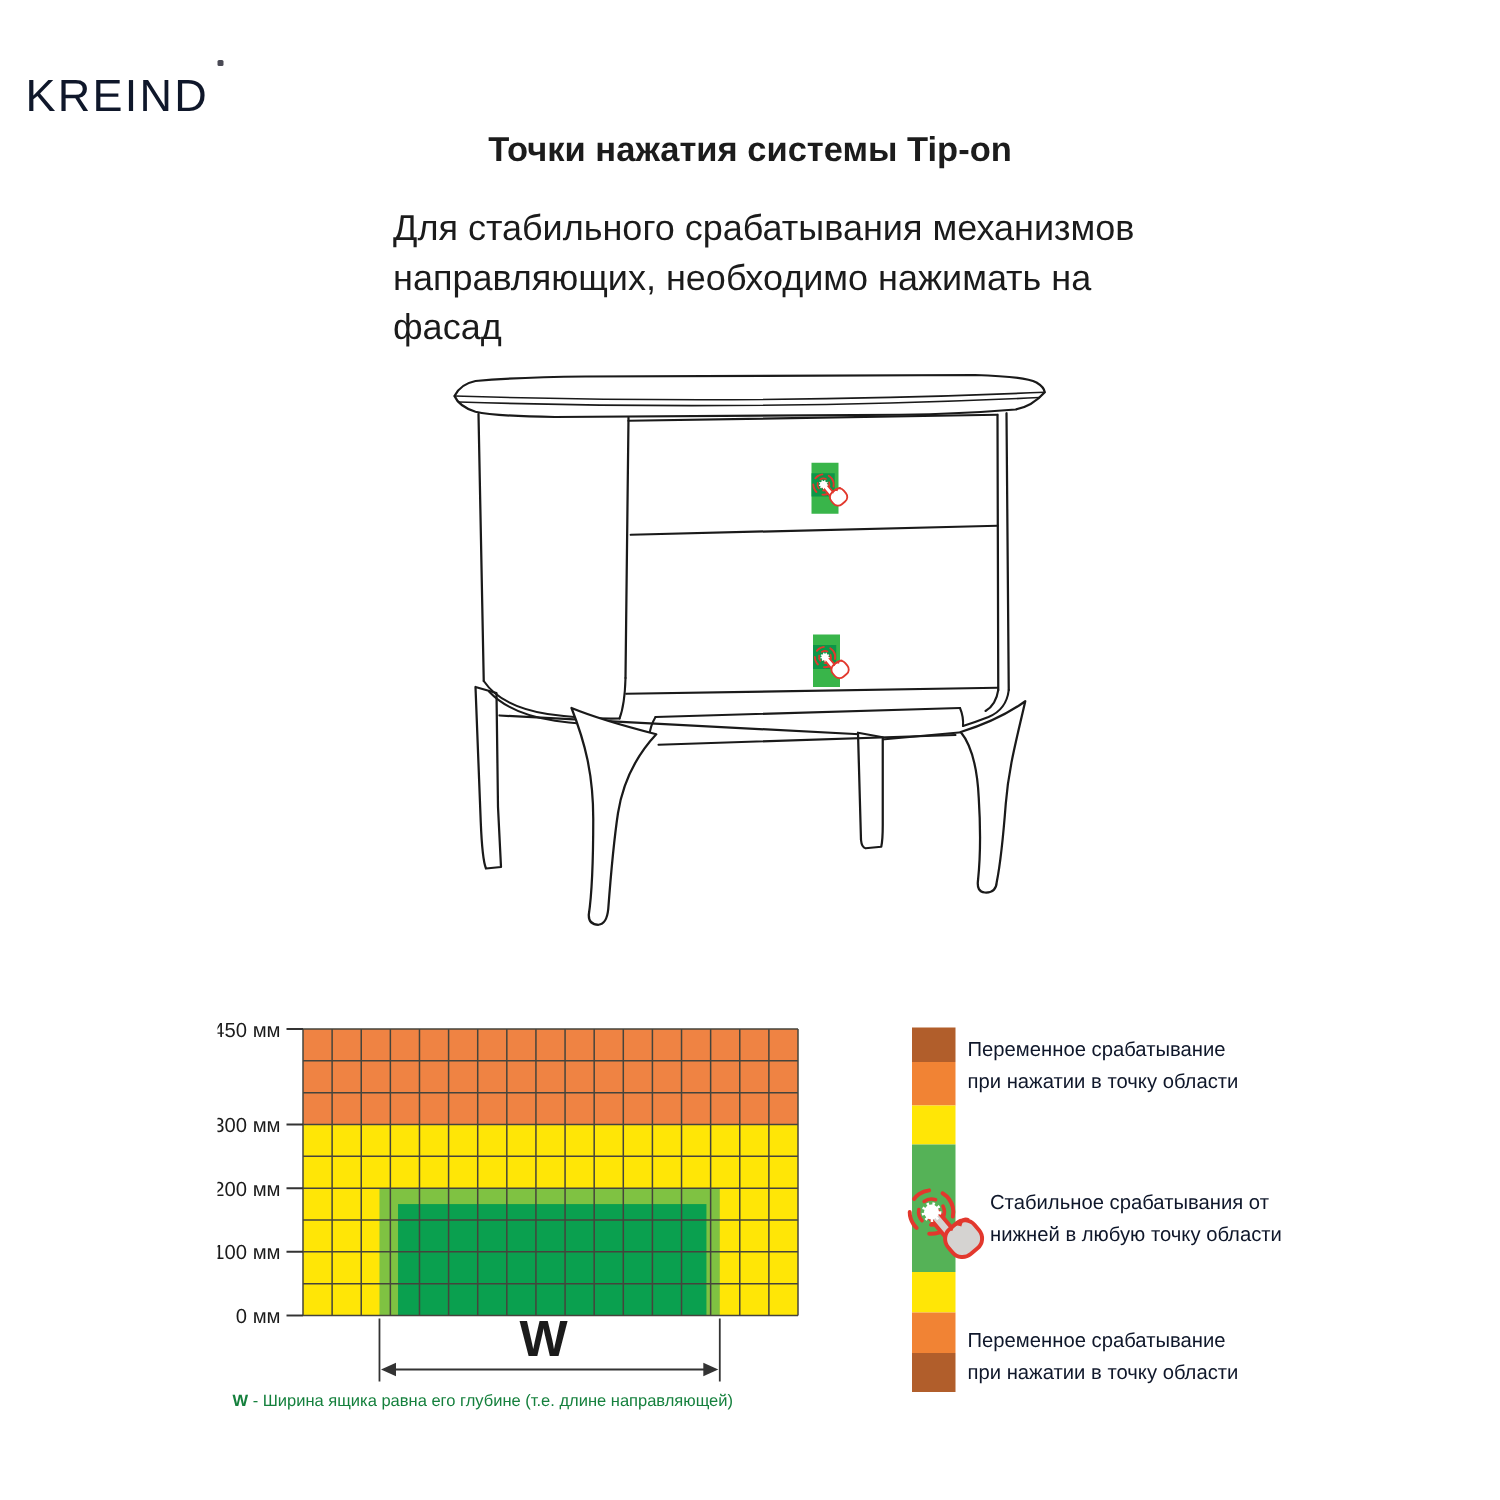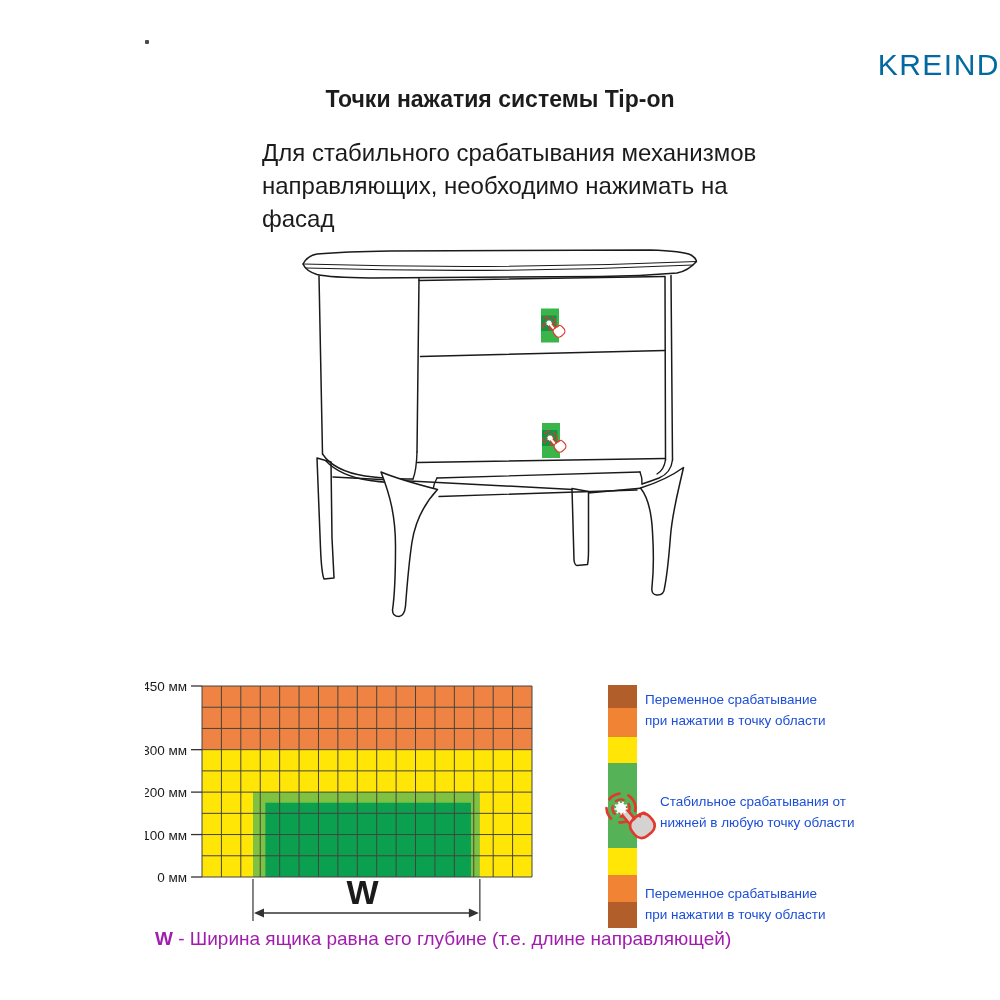--- a/index.html
+++ b/index.html
@@ -3,45 +3,45 @@
 <meta charset="utf-8">
 <style>
   html,body{margin:0;padding:0;}
   body{
     width:1000px;height:1000px;position:relative;background:#ffffff;
     font-family:"Liberation Sans","DejaVu Sans",sans-serif;color:#1b1b1b;
     overflow:hidden;
   }
   .abs{position:absolute;}
   .brand-title{
-    left:17px;right:0;top:48px;text-align:right;
-    font-size:30px;letter-spacing:1.5px;color:#0369a1;font-weight:400;
+    left:17px;right:0;top:48px;text-align:left;
+    font-size:30px;letter-spacing:1.5px;color:#0f172a;font-weight:400;
   }
   .subtitle{
     left:0;right:0;top:86px;text-align:center;
     font-size:23px;color:#1c1c1c;font-weight:700;
   }
   .intro{
     left:262px;top:136px;width:520px;
     font-size:24px;line-height:33px;color:#1b1b1b;
   }
   .stray-mark{left:145px;top:40px;width:4px;height:4px;background:#4a4a55;border-radius:1px;}
   .furniture{left:300px;top:248px;}
   .chart{left:145px;top:678px;}
   .chart text.tick{font-family:"Liberation Sans",sans-serif;font-size:13.5px;fill:#1b1b1b;}
   .chart text.wlabel{font-family:"Liberation Sans",sans-serif;font-size:34px;font-weight:700;fill:#1b1b1b;}
   .note{
-    left:155px;top:928px;font-size:19px;color:#a21caf;text-align:center;
+    left:155px;top:928px;font-size:11px;color:#15803d;text-align:center;
   }
   .note b{font-weight:700;}
   .legend-bar{
     left:608px;top:685px;width:29px;display:flex;flex-direction:column;
   }
   .legend-item{
-    font-size:13.5px;line-height:21px;color:#1d4ed8;
+    font-size:13.5px;line-height:21px;color:#0f172a;
   }
   .legend-item-0{left:645px;top:689px;}
   .legend-item-1{left:660px;top:791px;}
   .legend-item-2{left:645px;top:883px;}
   .legend-hand{left:592px;top:776px;overflow:visible;}
   svg{display:block;}
 </style>
 </head>
 <body>
 

